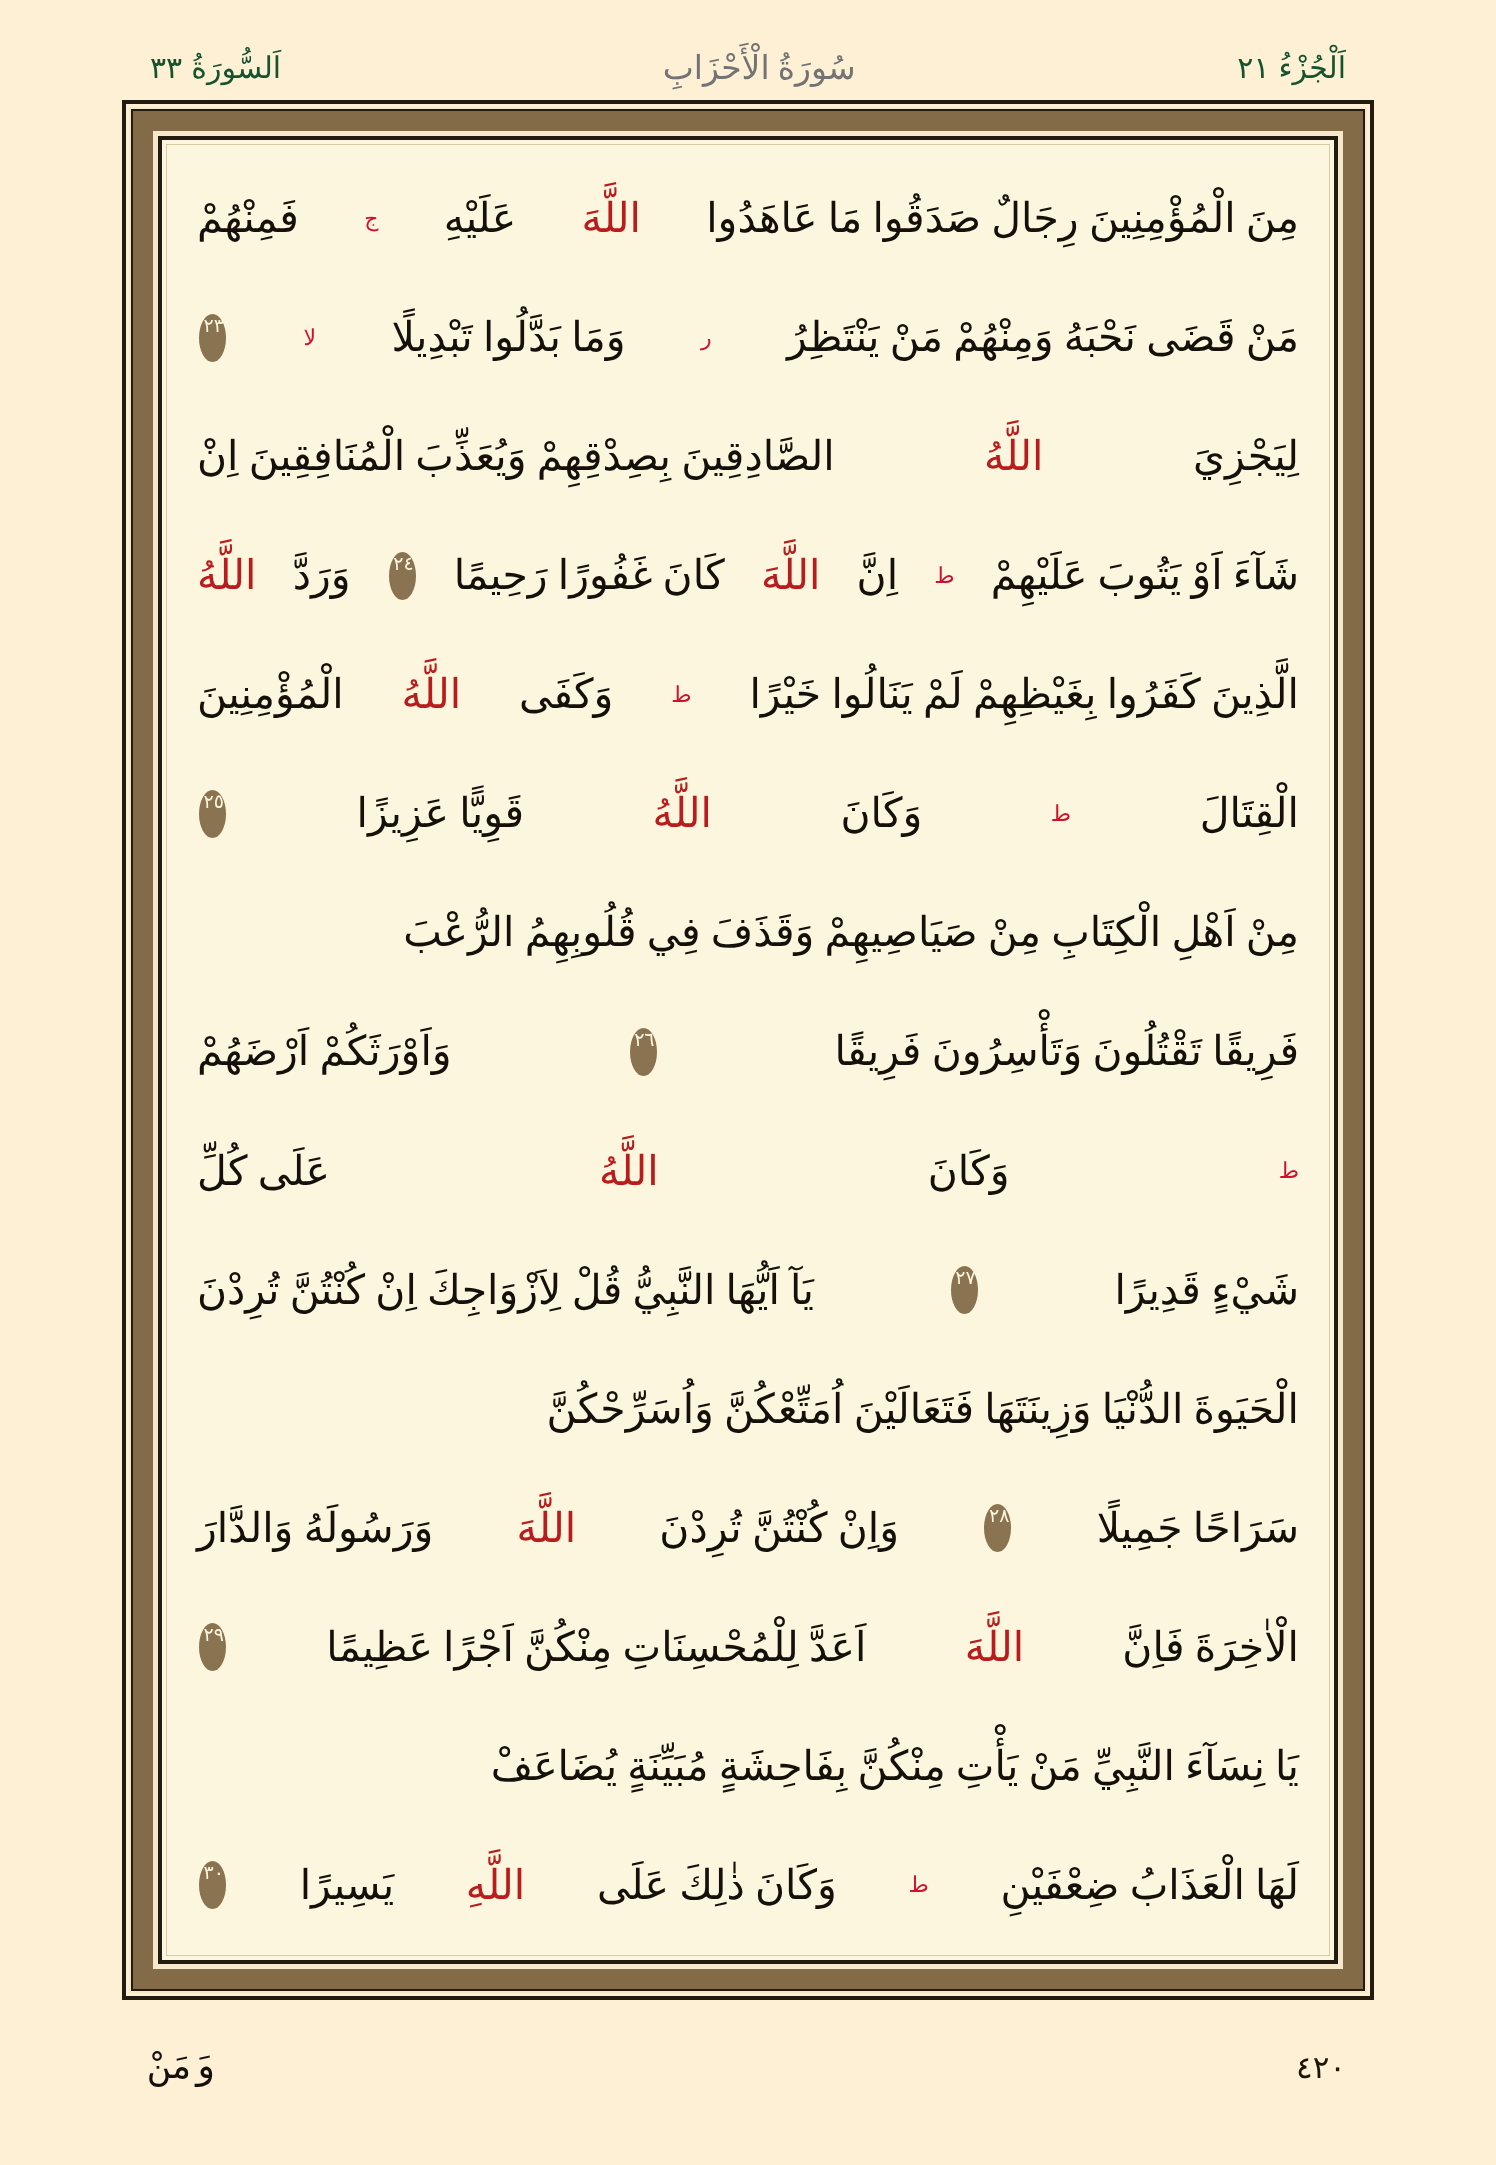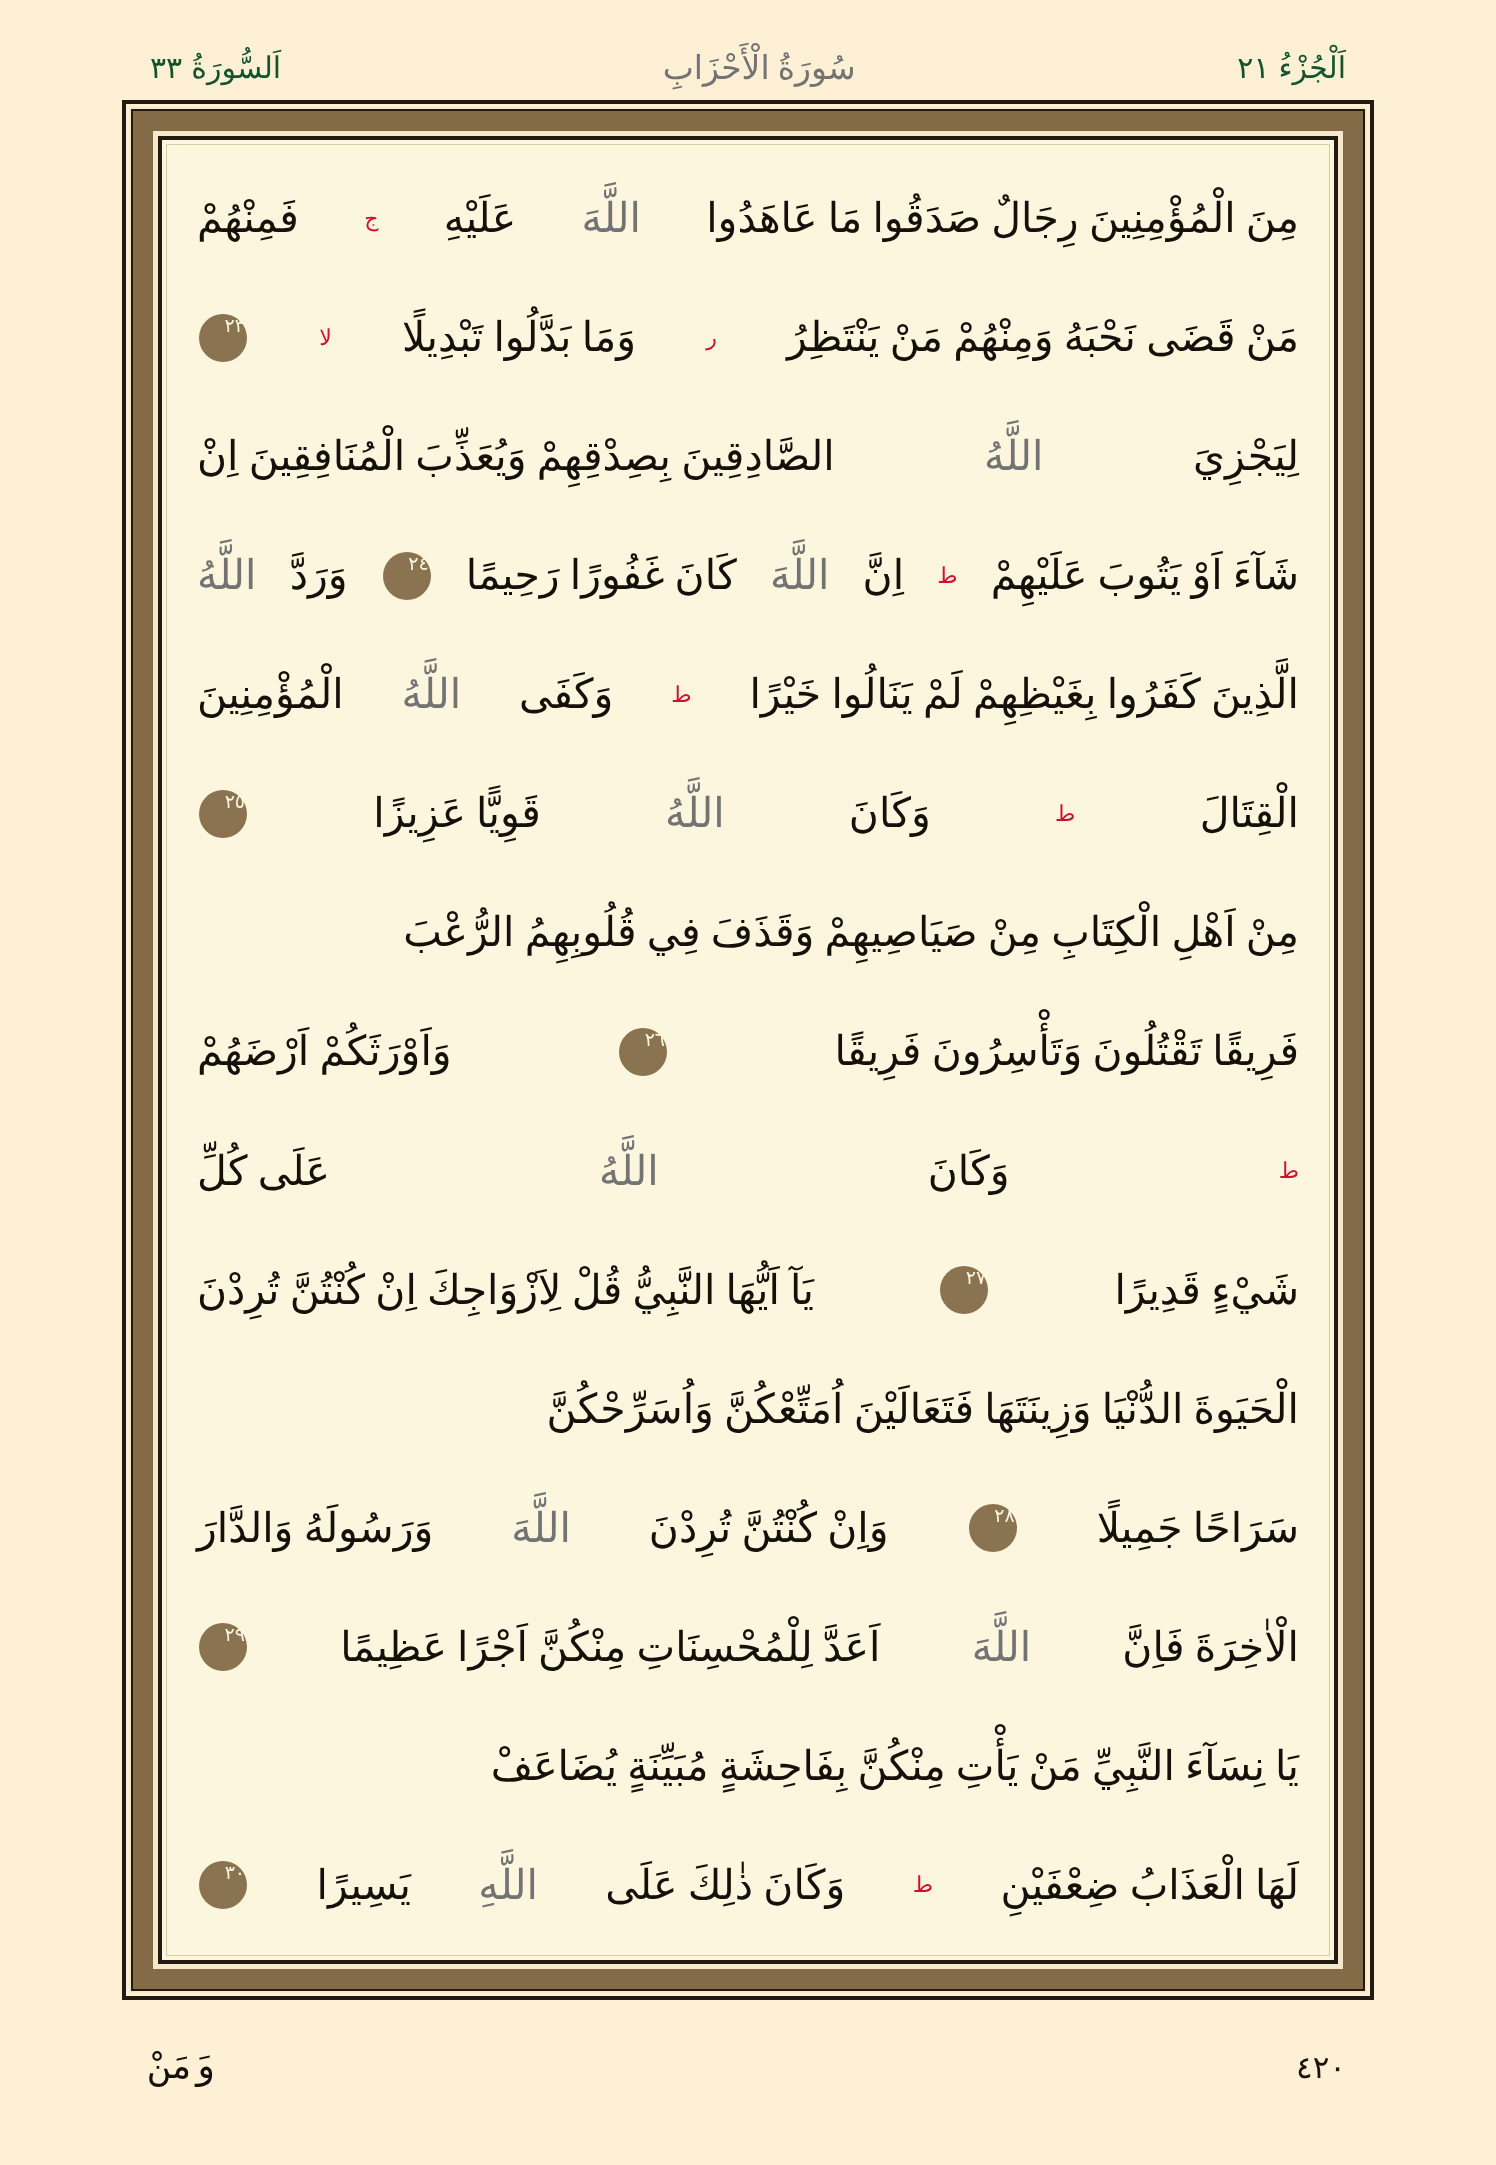--- a/index.html
+++ b/index.html
@@ -128,27 +128,27 @@
     font-size: 41px;
     line-height: 1.0;
     font-family: "Liberation Serif", "DejaVu Serif", serif;
     display: flex;
     align-items: center;
     justify-content: space-between;
     height: 96px;
   }
   .aya-line > span { display: inline-block; }
 
-  .lafz-jalala { color: #737373; }
+  .lafz-jalala { color: #b91c1c; }
 
   .aya-mark {
     display: inline-flex;
     align-items: center;
     justify-content: center;
-    width: 44px;
+    width: 23px;
     height: 44px;
     border-radius: 50%;
     background: #8a7350;
     color: #fdf6de;
     font-size: 19px;
     line-height: 1;
     vertical-align: middle;
     margin: 0 4px;
     box-shadow: 0 0 0 2px #8a7350;
     font-family: "DejaVu Sans", sans-serif;

